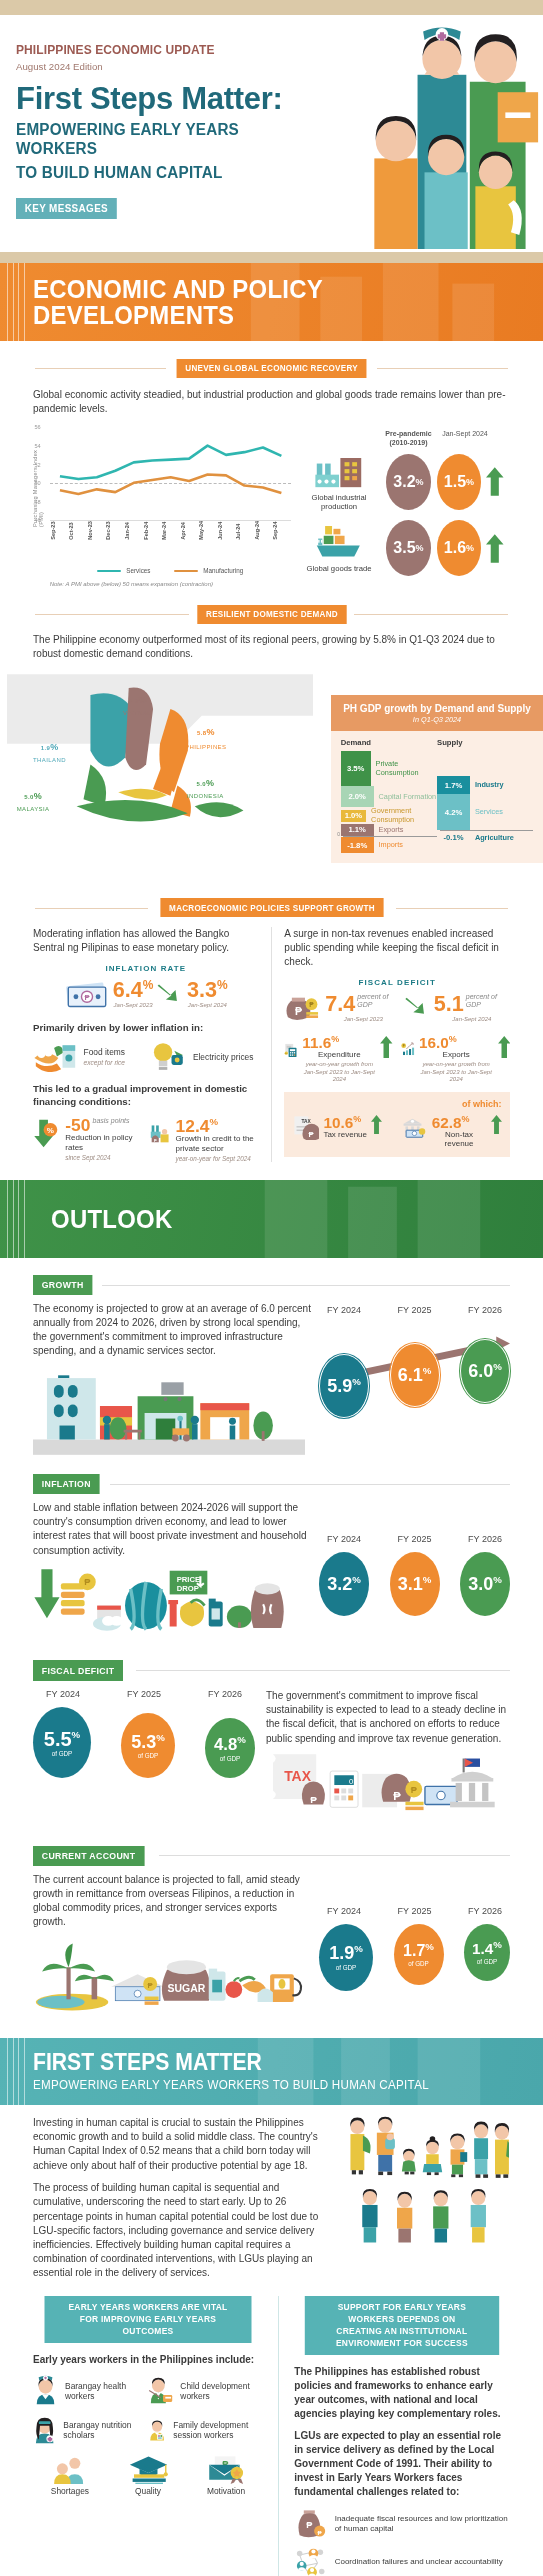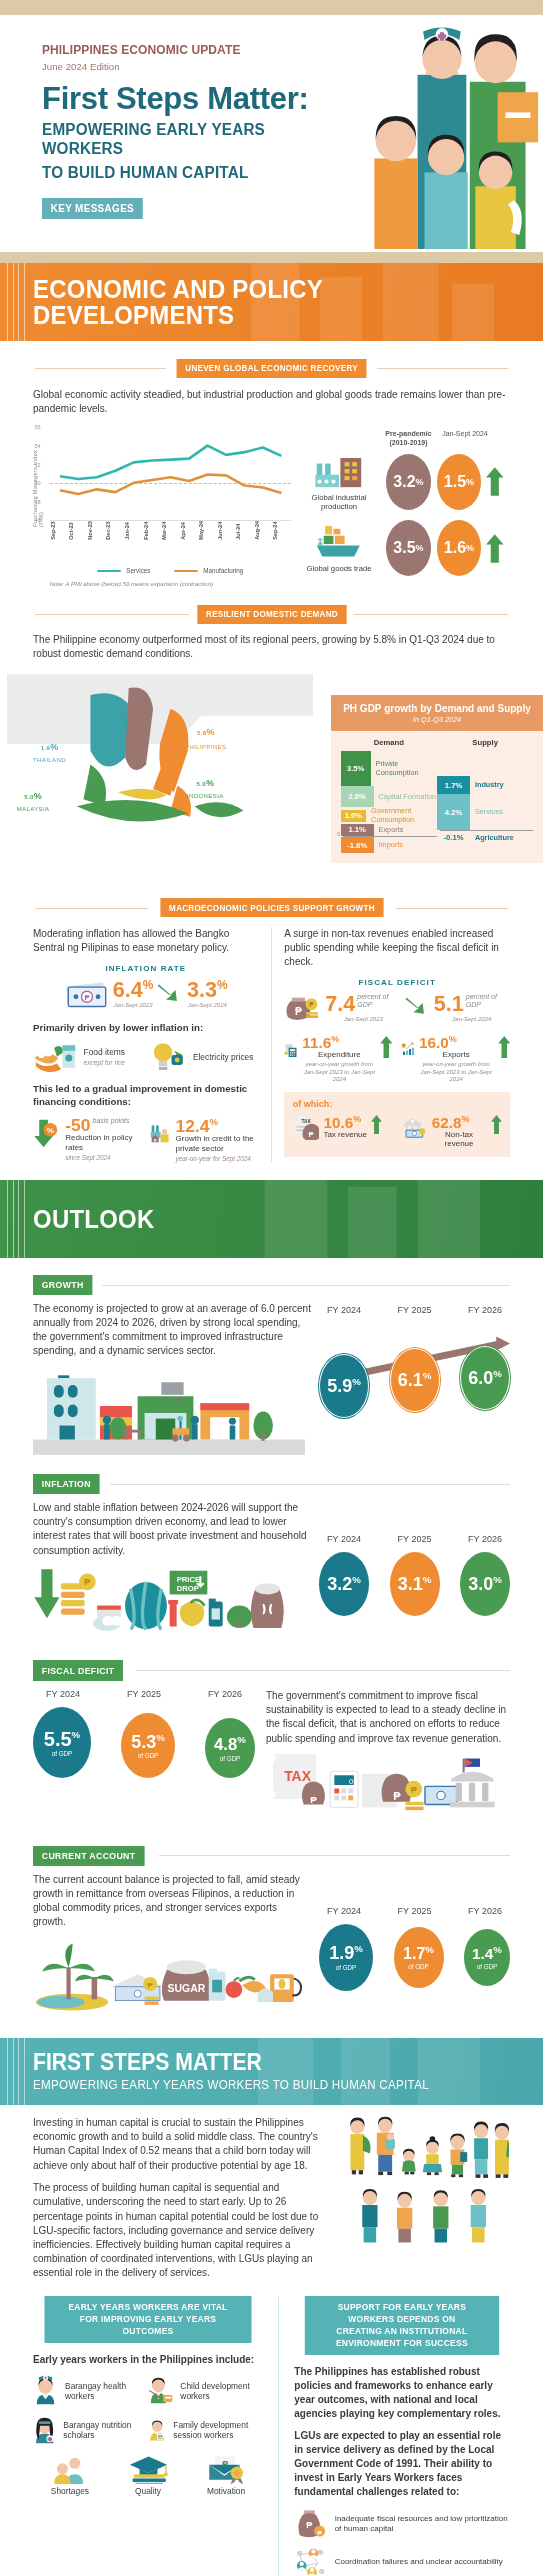--- a/index.html
+++ b/index.html
@@ -2,21 +2,21 @@
 <html style="font-size:11px"><head>
 <meta charset="utf-8">
 <style>
   *{box-sizing:border-box;margin:0;padding:0;}
   body{width:543px;background:#fff;font-family:"Liberation Sans",sans-serif;color:#3b3b3b;}
   .page{width:543px;position:relative;overflow:hidden;}
 
   
   .topbar{height:15.3px;background:#dbc9a8;}
   .hero{position:relative;height:237px;background:#fff;overflow:hidden;}
-  .hero-txt{position:absolute;left:42px;top:28px;width:327px;z-index:3;}
+  .hero-txt{position:absolute;left:16px;top:28px;width:327px;z-index:3;}
   .kicker{color:#9c5a52;font-size:12px;font-weight:bold;letter-spacing:0.1px;}
   .edition{color:#a0786e;font-size:9.7px;margin-top:4.2px;}
   .h1{color:#20697a;font-size:31px;font-weight:bold;line-height:1.03;margin-top:11px;letter-spacing:-0.3px;}
   .h2{color:#20697a;font-size:17.4px;font-weight:bold;line-height:1.12;margin-top:4.2px;
       letter-spacing:0.2px;transform:scaleX(.88);transform-origin:left;}
   .keybadge{display:inline-block;background:#63b0b8;color:#fff;font-size:11px;font-weight:bold;
       letter-spacing:0.4px;padding:4.2px 9.7px 4.9px;margin-top:15.3px;transform:scaleX(.9);transform-origin:left;}
   .hero-art{position:absolute;right:0;top:11px;width:230px;height:223px;z-index:2;}
   .botbar{height:11px;background:#dbc9a8;}
 
@@ -86,21 +86,21 @@
   .peer{position:absolute;text-align:center;}
   .peer b{font-size:14px;font-weight:bold;display:block;line-height:1;}
   .peer b i{font-size:9px;font-style:normal;}
   .peer span{font-size:6px;letter-spacing:0.4px;}
   .gdp-card{position:absolute;right:0;top:24px;width:212px;background:#fceee4;}
   .gdp-card-h{background:#e79a63;color:#fff;text-align:center;padding:6.3px 4.2px 7px;}
   .gdp-card-h b{font-size:10px;font-weight:bold;}
   .gdp-card-h i{display:block;font-size:7.3px;font-style:italic;margin-top:1.4px;}
   .gdp-body{display:flex;padding:7px 9.7px 9.7px;}
   .gdp-col{flex:1;}
-  .gdp-col h5{font-size:7.7px;font-weight:bold;text-align:center;color:#3b3b3b;margin-bottom:4.2px;}
+  .gdp-col h5{font-size:7.7px;font-weight:bold;color:#3b3b3b;margin-bottom:4.2px;}
   .gbar{display:flex;align-items:center;}
   .gseg{width:33px;display:flex;align-items:center;justify-content:center;color:#fff;
       font-size:7.7px;font-weight:bold;}
   .glab{font-size:7.3px;line-height:1.15;margin-left:4.9px;}
   .zeroline{height:0.7px;background:#9a9a9a;margin:0 0 0 2.8px;position:relative;}
   .zeroline em{position:absolute;left:-6.3px;top:-3.5px;font-size:4.9px;font-style:normal;color:#888;}
 
   
   .two{display:flex;margin:9.7px 33px 0;gap:12.5px;}
   .two .col{flex:1;}
@@ -122,24 +122,24 @@
   .fin .num sup{font-size:9.7px;}
   .fin .txt{font-size:8px;line-height:1.2;}
   .fin .txt i{font-size:6.3px;color:#9c8b82;display:block;margin-top:1.4px;}
   .kv-grid{display:flex;gap:8.4px;margin-top:9.7px;}
   .kv{flex:1;display:flex;align-items:flex-start;gap:4.2px;}
   .kv .n{color:#ef8b30;font-size:15.3px;font-weight:bold;line-height:1;}
   .kv .n sup{font-size:9px;}
   .kv .l{font-size:8px;line-height:1.15;text-align:center;}
   .kv .l i{font-size:6px;color:#9c8b82;font-style:italic;display:block;margin-top:2.1px;line-height:1.25;}
   .ofwhich{background:#fbeadd;margin-top:8.4px;padding:7px 8.4px 8.4px;position:relative;}
-  .ofwhich h6{color:#ef8b30;font-size:9px;font-weight:bold;text-align:left;margin-bottom:5.6px;}
+  .ofwhich h6{color:#ef8b30;font-size:9px;font-weight:bold;text-align:right;margin-bottom:5.6px;}
 
   
-  .ovalrow{display:flex;gap:12.5px;align-items:center;}
+  .ovalrow{display:flex;gap:12.5px;align-items:flex-start;}
   .fy{font-size:9px;color:#4b4b4b;text-align:center;}
   .bubble{width:50px;height:64px;border-radius:50%;display:flex;flex-direction:column;
       align-items:center;justify-content:center;color:#fff;font-weight:bold;}
   .bubble .v{font-size:18px;line-height:1;}
   .bubble .v sup{font-size:9.7px;}
   .bubble .g{font-size:6.3px;font-weight:normal;margin-top:1.4px;}
   .bb-teal{background:#1a7a8c;} .bb-or{background:#ef8b30;} .bb-gr{background:#4a9b52;}
 
   
   .fs-two{display:flex;margin:15.3px 33px 0;gap:15.3px;}
@@ -153,21 +153,21 @@
 </style>
 </head>
 <body>
 
 <div class="page">
 
   <div class="topbar"></div>
   <div class="hero">
     <div class="hero-txt">
       <div class="kicker">PHILIPPINES ECONOMIC UPDATE</div>
-      <div class="edition">June 2024 Edition</div>
+      <div class="edition">August 2024 Edition</div>
       <div class="h1">First Steps Matter:</div>
       <div class="h2">EMPOWERING EARLY YEARS WORKERS</div>
       <div class="h2">TO BUILD HUMAN CAPITAL</div>
       <div class="keybadge">KEY MESSAGES</div>
     </div>
     <svg class="hero-art" viewBox="0 0 330 320">
       <rect x="150" y="70" width="70" height="250" fill="#2d8a95"></rect>
       <path d="M160 70 q25 -40 50 0 z" fill="#f2c6a8"></path>
       <circle cx="185" cy="48" r="28" fill="#f2c6a8"></circle>
       <path d="M157 48 a28 28 0 0 1 56 0 q0 -34 -28 -34 q-28 0 -28 34" fill="#231f20"></path>
@@ -668,21 +668,21 @@
             </div>
             <svg width="11" height="19.5" viewBox="0 0 18 32" style="flex:none">
               <path d="M9 0 L18 11 H13 V32 H5 V11 H0 Z" fill="#4a9b52"></path>
             </svg>
           </div>
         </div>
       </div>
     </div>
   </div>
 
-  <div class="banner green" style="margin-top:18px;">
+  <div class="banner green" style="margin-top:18px;padding-left:18px;">
     <div class="stripes">
         <i></i>
         <i></i>
         <i></i>
         <i></i>
       </div>
     <svg class="banner-ghost" viewBox="0 0 420 200">
       <rect x="60" y="10" width="90" height="190" fill="#fff"></rect>
         <rect x="180" y="50" width="70" height="150" fill="#fff"></rect>
       <rect x="280" y="20" width="90" height="180" fill="#fff"></rect>

